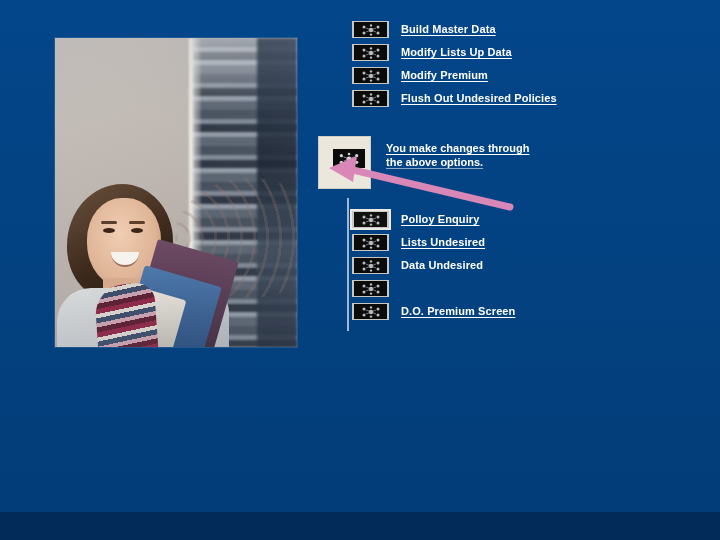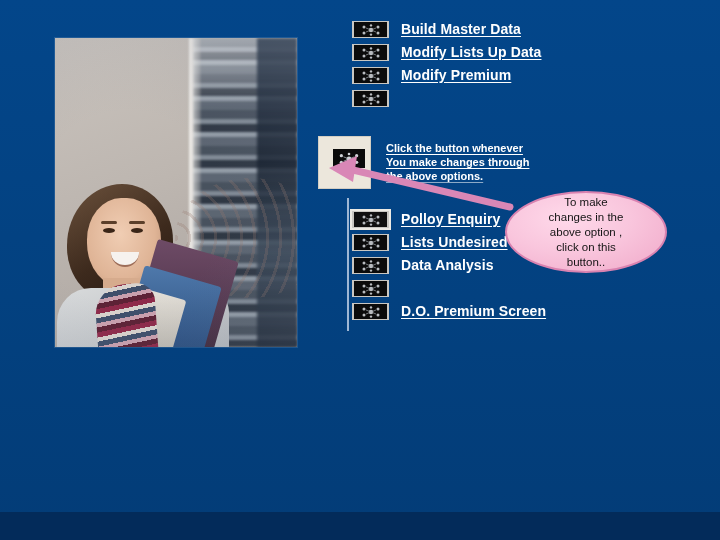--- a/index.html
+++ b/index.html
@@ -166,21 +166,21 @@
   .btn-icon.selected {
     outline: 2px solid #eceae4;
     outline-offset: 0px;
     background: #101010;
   }
   .btn-icon svg { display: block; }
 
   .menu-label {
     margin-left: 12px;
     color: #ffffff;
-    font-size: 14px;
+    font-size: 11px;
     font-weight: bold;
     letter-spacing: .1px;
     white-space: nowrap;
     line-height: 13px;
   }
   .menu-label.underlined { text-decoration: underline; text-underline-offset: 2px; }
 
   
   #action-button-panel {
     position: absolute;
@@ -377,20 +377,21 @@
               <circle cx="11" cy="10.6" r="1.2"></circle>
           </g>
           <g stroke="#8e9297" stroke-width="0.8">
             <line x1="6" y1="4" x2="9.5" y2="5.4"></line>
               <line x1="16" y1="4" x2="12.5" y2="5.4"></line>
             <line x1="6" y1="8" x2="9.5" y2="6.6"></line>
               <line x1="16" y1="8" x2="12.5" y2="6.6"></line>
           </g>
         </svg>
       </span>
+      <span class="menu-label underlined">Flush Out Undesired Policies</span>
     </div>
   </div>
 
   <div id="action-button-panel">
     <div id="action-button-icon">
       <svg width="24" height="14" viewBox="0 0 22 12" aria-hidden="true">
         <g fill="#cfd2d6">
           <circle cx="11" cy="6" r="2.3"></circle>
           <circle cx="4" cy="3" r="1.5"></circle>
             <circle cx="18" cy="3" r="1.5"></circle>
@@ -403,21 +404,20 @@
           <line x1="6" y1="4" x2="9.5" y2="5.4"></line>
             <line x1="16" y1="4" x2="12.5" y2="5.4"></line>
           <line x1="6" y1="8" x2="9.5" y2="6.6"></line>
             <line x1="16" y1="8" x2="12.5" y2="6.6"></line>
         </g>
       </svg>
     </div>
   </div>
 
   <div id="instruction-text">
-    <div class="line underlined">Click the button whenever</div>
     <div class="line underlined">You make changes through</div>
     <div class="line partial">the above options.</div>
   </div>
 
   <div id="menu-guide-line"></div>
 
   <div class="menu-group" id="menu-group-secondary">
     <div class="menu-row">
       <span class="btn-icon selected">
         <svg width="22" height="12" viewBox="0 0 22 12" aria-hidden="true">
@@ -475,21 +475,21 @@
               <circle cx="11" cy="10.6" r="1.2"></circle>
           </g>
           <g stroke="#8e9297" stroke-width="0.8">
             <line x1="6" y1="4" x2="9.5" y2="5.4"></line>
               <line x1="16" y1="4" x2="12.5" y2="5.4"></line>
             <line x1="6" y1="8" x2="9.5" y2="6.6"></line>
               <line x1="16" y1="8" x2="12.5" y2="6.6"></line>
           </g>
         </svg>
       </span>
-      <span class="menu-label">Data Analysis</span>
+      <span class="menu-label">Data Undesired</span>
     </div>
     <div class="menu-row">
       <span class="btn-icon">
         <svg width="22" height="12" viewBox="0 0 22 12" aria-hidden="true">
           <g fill="#b9bcc0">
             <circle cx="11" cy="6" r="2.3"></circle>
             <circle cx="4" cy="3" r="1.5"></circle>
               <circle cx="18" cy="3" r="1.5"></circle>
             <circle cx="4" cy="9" r="1.5"></circle>
               <circle cx="18" cy="9" r="1.5"></circle>
@@ -527,22 +527,15 @@
       </span>
       <span class="menu-label underlined">D.O. Premium Screen</span>
     </div>
   </div>
 
   <svg id="callout-arrow" viewBox="0 0 210 70">
     <line x1="195" y1="57" x2="38" y2="20" stroke="#d987b6" stroke-width="7" stroke-linecap="round"></line>
     <polygon points="14,18 42,6 38,32" fill="#d987b6"></polygon>
   </svg>
 
-  <div id="callout-bubble">
-    <div class="bubble-line">To make</div>
-    <div class="bubble-line">changes in  the</div>
-    <div class="bubble-line">above option ,</div>
-    <div class="bubble-line">click on this</div>
-    <div class="bubble-line">button..</div>
-  </div>
 
   <div id="bottom-band"></div>
 </div>
 
 </body></html>

